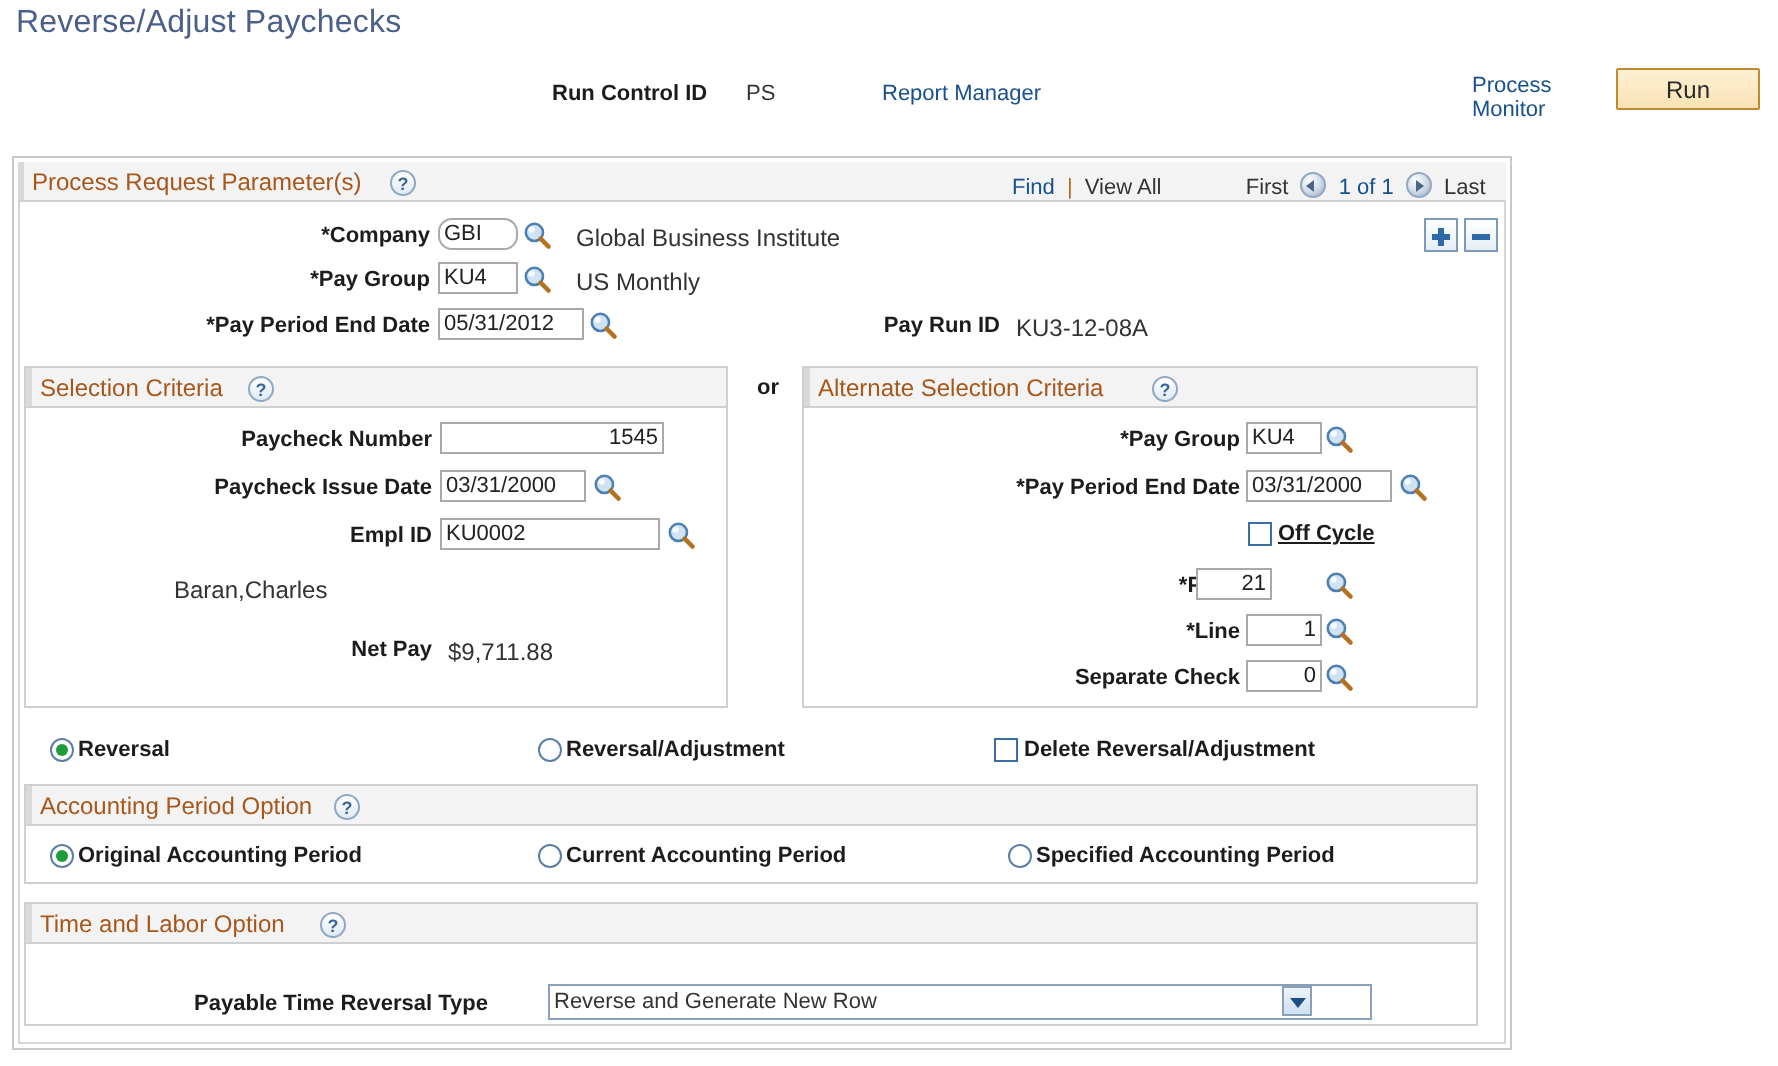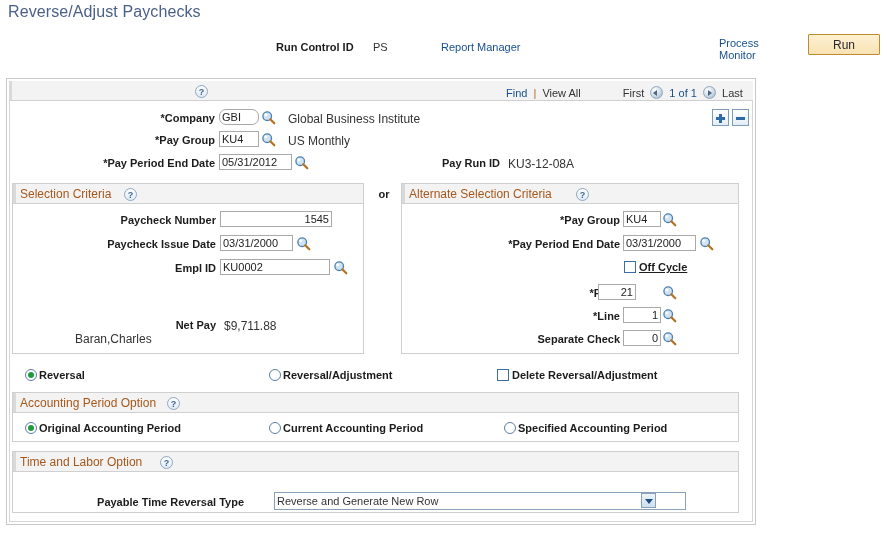--- a/index.html
+++ b/index.html
@@ -56,21 +56,21 @@
 
   .report-manager {
     position: absolute;
     left: 441px;
     top: 41px;
     font-size: 11px;
     white-space: nowrap;
   }
   .process-monitor {
     position: absolute;
-    left: 719px;
+    left: 736px;
     top: 38px;
     width: 50px;
     font-size: 11px;
     line-height: 11.5px;
     text-align: left;
   }
   .run-button {
     position: absolute;
     left: 808px;
     top: 34px;
@@ -341,20 +341,21 @@
     <span class="link">Process Monitor</span>
   </div>
   <button class="run-button">Run</button>
 
   <div class="outer-box">
     <div class="outer-box-inner"></div>
   </div>
 
   <div class="band" style="left:9px; top:81px; width:744px; height:20px;">
     <div class="band-left-accent"></div>
+    <div class="band-title">Process Request Parameter(s)</div>
   </div>
   <span class="help-icon" style="position:absolute; left:195px; top:85px;">?</span>
 
   <div class="nav-row">
     <span class="link">Find</span>
     <span class="nav-sep">|</span>
     <span class="nav-first">View All</span>
     <span style="display:inline-block; width:36px;"></span>
     <span class="nav-first">First</span>
     <span class="arrow-btn arrow-prev"></span>
@@ -425,21 +426,21 @@
   <div class="lbl" style="left:120px; top:262px; width:96px;">Empl ID</div>
   <input class="fld" style="left: 220px; top: 259px; width: 110px;" value="KU0002">
   <span class="mag" style="left:333px; top:260px;">
     <svg width="15" height="15" viewBox="0 0 15 15">
       <circle cx="6.2" cy="6.2" r="4.3" fill="#cfe3f5" stroke="#4d7fb0" stroke-width="1.3"></circle>
       <circle cx="4.8" cy="4.8" r="1.6" fill="#ffffff" opacity="0.85"></circle>
       <line x1="9.3" y1="9.3" x2="13.3" y2="13.3" stroke="#b5711c" stroke-width="2.2" stroke-linecap="round"></line>
     </svg>
   </span>
 
-  <div class="txt" style="left:75px; top:288px;margin-top:44px;">Baran,Charles</div>
+  <div class="txt" style="left:87px; top:288px;">Baran,Charles</div>
 
   <div class="lbl" style="left:120px; top:319px; width:96px;">Net Pay</div>
   <div class="txt" style="left:224px; top:319px;">$9,711.88</div>
 
   <div class="panel" style="left:401px; top:183px; width:338px; height:171px;"></div>
   <div class="band" style="left:402px; top:184px; width:336px; height:20px;">
     <div class="band-left-accent"></div>
     <div class="band-title">Alternate Selection Criteria</div>
   </div>
   <span class="help-icon" style="position:absolute; left:576px; top:188px;">?</span>

